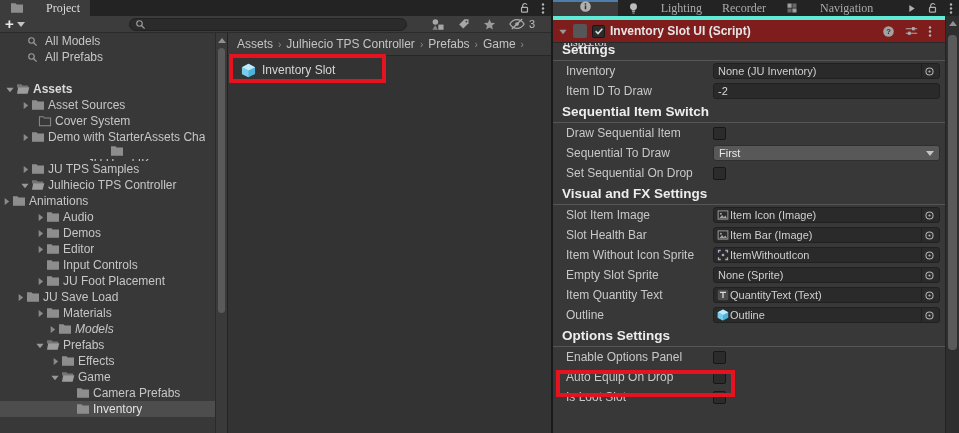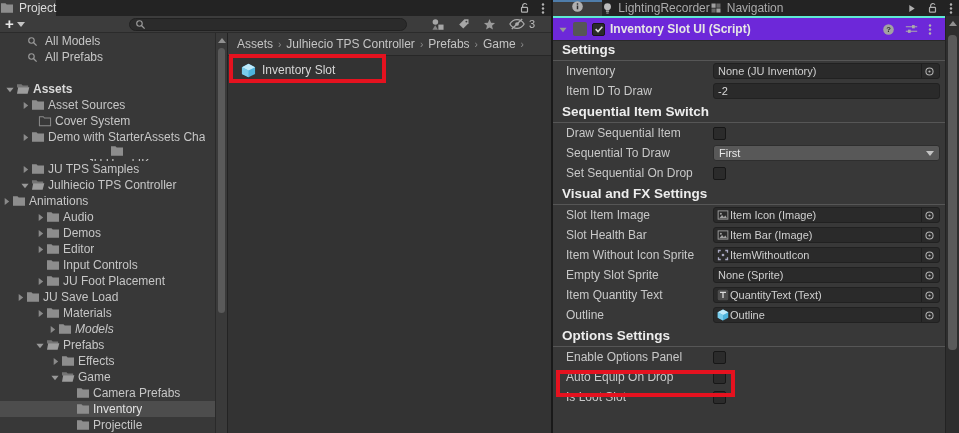--- a/index.html
+++ b/index.html
@@ -5,21 +5,21 @@
   html,body{margin:0;padding:0;background:#222;}
   body{width:959px;height:433px;position:relative;overflow:hidden;
        font-family:"Liberation Sans",sans-serif;color:#cfcfcf;
        -webkit-font-smoothing:antialiased;}
   #root{position:absolute;inset:0;background:#383838;}
 
   
   .ic{display:inline-flex;align-items:center;justify-content:center;flex:none;line-height:0;}
   .tabbar{position:absolute;top:0;left:0;right:0;height:16px;background:#232323;
           display:flex;align-items:stretch;}
-  .tab{display:flex;align-items:center;gap:5px;padding:0 0;font-size:12px;color:#ababab;cursor:pointer;}
+  .tab{display:flex;align-items:center;gap:22px;padding:0 10px;font-size:12px;color:#ababab;cursor:pointer;font-family:Liberation Serif, serif;}
   .tab.active{background:#3c3c3c;color:#dcdcdc;}
   .tab.focused{box-shadow:inset 0 2px 0 #4f7daa;flex-direction:column;}
   .bar-ctrls{margin-left:auto;display:flex;align-items:center;gap:11px;padding-right:6px;}
 
   .vscroll{position:absolute;background:#313131;}
   .vscroll .thumb{position:absolute;left:2px;right:2px;background:#5a5a5a;border-radius:4px;}
   .vscroll .sbtn{position:absolute;top:2px;left:0;right:0;height:11px;display:flex;align-items:center;justify-content:center;}
 
   
   #project-panel{position:absolute;left:0;top:0;width:551px;height:433px;background:#383838;}
@@ -53,22 +53,22 @@
   .crumb{cursor:pointer;}
   .crumb-sep{color:#8d8d8d;font-size:10px;}
   .asset-item{height:24px;margin-top:2px;display:flex;align-items:center;gap:6px;
               padding-left:13px;font-size:12px;color:#d6d6d6;cursor:pointer;}
 
   
   #vsplit{position:absolute;left:551px;top:0;width:2px;height:433px;background:#191919;}
 
   
   #inspector-panel{position:absolute;left:553px;top:0;width:406px;height:433px;background:#383838;}
-  #comp-header{position:absolute;top:16px;left:0;right:13px;height:22px;background:#6d28d9;
-               border-top:2px solid #5eead4;border-bottom:1px solid #292929;
+  #comp-header{position:absolute;top:16px;left:0;right:13px;height:22px;background:#7f1d1d;
+               border-top:4px solid #5eead4;border-bottom:1px solid #292929;
                display:flex;align-items:center;gap:5px;padding:0 5px;}
   #comp-title{font-weight:bold;font-size:12px;color:#e6e6e6;white-space:nowrap;}
   .script-thumb{width:14px;height:14px;background:#565656;border-radius:2px;flex:none;}
   .cbox{width:13px;height:13px;background:#2b2b2b;border:1px solid #171717;border-radius:2px;
         display:flex;align-items:center;justify-content:center;flex:none;cursor:pointer;box-sizing:border-box;}
   #comp-header .bar-ctrls{padding-right:9px;gap:10px;}
 
   #insp-rows{position:absolute;top:39px;left:0;right:13px;bottom:0;overflow:hidden;}
   .hdr{height:22px;box-sizing:border-box;display:flex;align-items:flex-end;padding:0 0 3px 9px;
        font-weight:bold;font-size:13.5px;color:#ededed;border-bottom:1px solid #565656;}
@@ -475,29 +475,20 @@
         </div>
         <div class="trow selected" style="padding-left: 64px;">
           <span class="arrowcell"></span>
           <span class="ic">
             <svg width="14" height="12" viewBox="0 0 16 14">
               <path d="M1 1.5h5.2L7.7 3H15v9.5H1z" fill="#8d8d8d"></path>
             </svg>
           </span>
           <span class="tlabel">Inventory</span>
         </div>
-        <div class="trow" style="padding-left: 64px;">
-          <span class="arrowcell"></span>
-          <span class="ic">
-            <svg width="14" height="12" viewBox="0 0 16 14">
-              <path d="M1 1.5h5.2L7.7 3H15v9.5H1z" fill="#8d8d8d"></path>
-            </svg>
-          </span>
-          <span class="tlabel">Projectile</span>
-        </div>
       </div>
 
     <div id="tree-scroll" class="vscroll">
       <div class="sbtn">
           <span class="ic">
             <svg width="8" height="5" viewBox="0 0 10 6">
               <path d="M5 0l5 6H0z" fill="#909090"></path>
             </svg>
           </span>
         </div>

